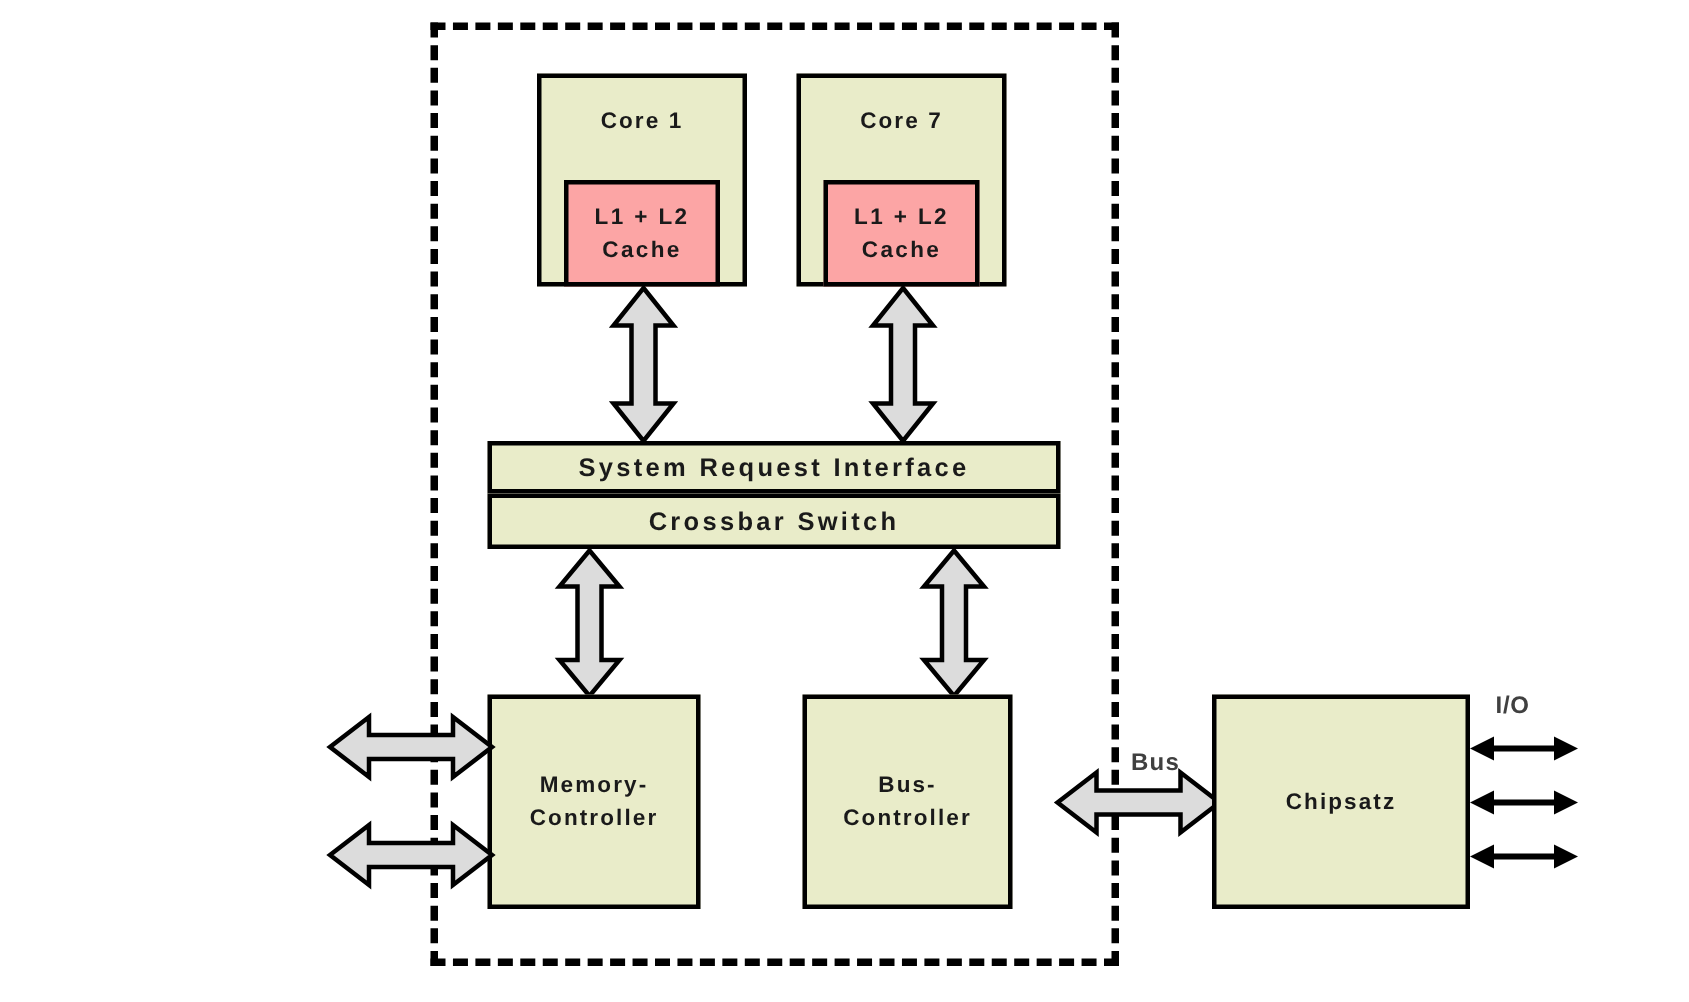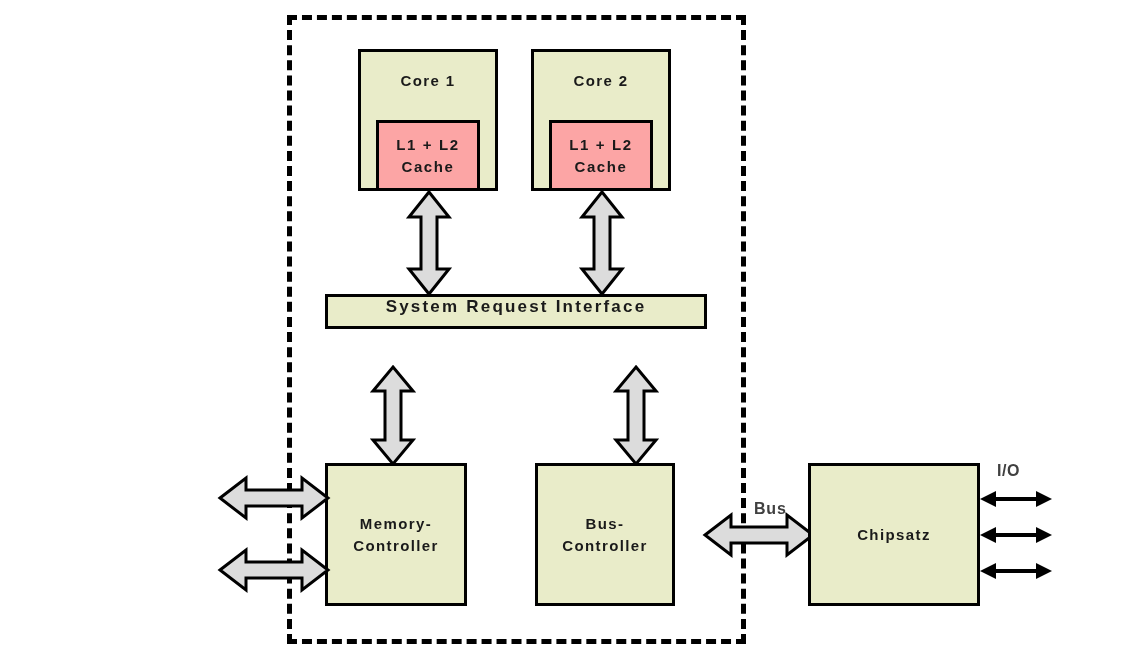--- a/index.html
+++ b/index.html
@@ -26,20 +26,21 @@
     line-height:1.45;
     text-align:center;
   }
   .box.white{background:#fca5a5;}
   .bar{
     position:absolute;
     background:#e9ecc9;
     border:3px solid #000000;
     box-sizing:border-box;
     display:flex;
+    align-items:center;
     justify-content:center;
     color:#1a1a1a;
     font-size:17px;
     letter-spacing:2.2px;
   }
   .chip-dash{
     position:absolute;
     border:5px dashed #000000;
     box-sizing:border-box;
     background:transparent;
@@ -63,37 +64,40 @@
 
   <div class="box" style="left:358px;top:49px;width:140px;height:142px;">
     <span class="coretitle">Core 1</span>
   </div>
   <div class="box white" style="left:376px;top:120px;width:104px;height:71px;font-size:15px;letter-spacing:1.6px;">
     <span>L1 + L2</span>
     <span>Cache</span>
   </div>
 
   <div class="box" style="left:531px;top:49px;width:140px;height:142px;">
-    <span class="coretitle">Core 2</span>
+    <span class="coretitle">Core 7</span>
   </div>
   <div class="box white" style="left:549px;top:120px;width:104px;height:71px;font-size:15px;letter-spacing:1.6px;">
     <span>L1 + L2</span>
     <span>Cache</span>
   </div>
 
   <svg class="arrow-svg" style="left:407px;top:191px;" width="44" height="104" viewBox="0 0 44 104">
     <polygon points="22,1 42,26 30,26 30,78 42,78 22,103 2,78 14,78 14,26 2,26" fill="#dcdcdc" stroke="#000000" stroke-width="3" stroke-linejoin="miter"></polygon>
   </svg>
 
   <svg class="arrow-svg" style="left:580px;top:191px;" width="44" height="104" viewBox="0 0 44 104">
     <polygon points="22,1 42,26 30,26 30,78 42,78 22,103 2,78 14,78 14,26 2,26" fill="#dcdcdc" stroke="#000000" stroke-width="3" stroke-linejoin="miter"></polygon>
   </svg>
 
   <div class="bar" style="left:325px;top:294px;width:382px;height:35px;">
     <span>System Request Interface</span>
+  </div>
+  <div class="bar" style="left:325px;top:329px;width:382px;height:37px;">
+    <span>Crossbar Switch</span>
   </div>
 
   <svg class="arrow-svg" style="left:371px;top:366px;" width="44" height="99" viewBox="0 0 44 99">
     <polygon points="22,1 42,25 30,25 30,74 42,74 22,98 2,74 14,74 14,25 2,25" fill="#dcdcdc" stroke="#000000" stroke-width="3" stroke-linejoin="miter"></polygon>
   </svg>
 
   <svg class="arrow-svg" style="left:614px;top:366px;" width="44" height="99" viewBox="0 0 44 99">
     <polygon points="22,1 42,25 30,25 30,74 42,74 22,98 2,74 14,74 14,25 2,25" fill="#dcdcdc" stroke="#000000" stroke-width="3" stroke-linejoin="miter"></polygon>
   </svg>
 

